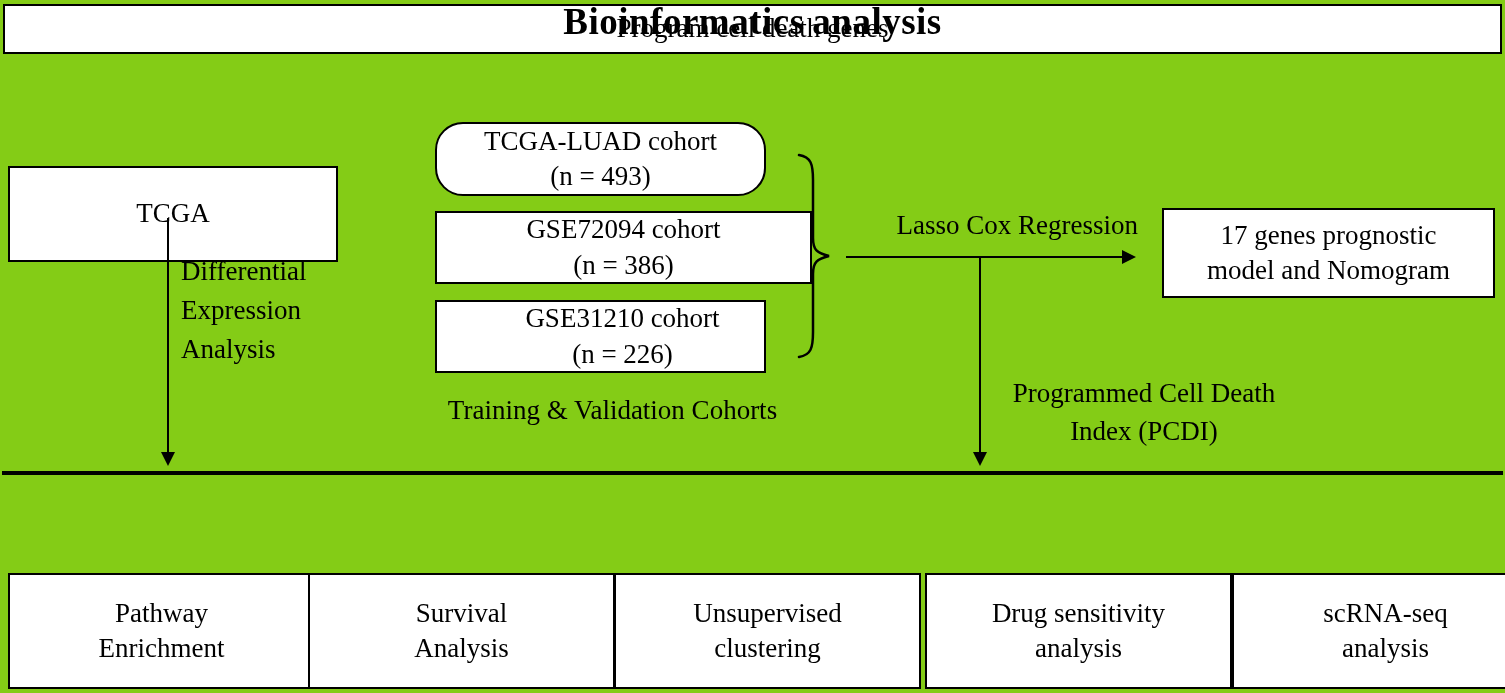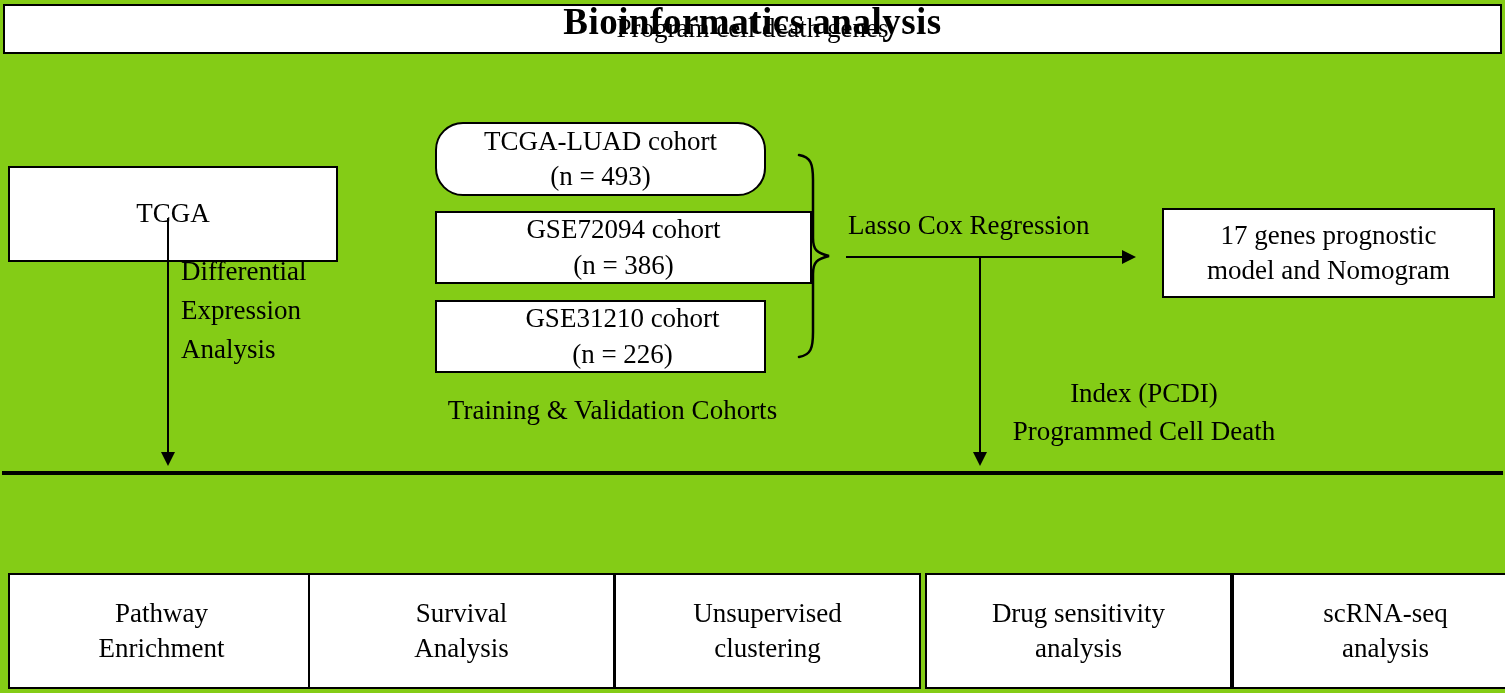--- a/index.html
+++ b/index.html
@@ -68,21 +68,21 @@
   
   #cohort-box-0 { left: 435px; top: 122px; width: 331px; height: 74px; border-radius: 28px; }
   #cohort-box-1 { left: 435px; top: 211px; width: 377px; height: 73px; }
   #cohort-box-2 { left: 435px; top: 300px; width: 331px; height: 73px; padding-left: 44px; }
   #cohort-caption { left: 420px; top: 391px; width: 385px; text-align: center; }
 
   
   #brace { left: 791px; top: 152px; }
 
   
-  #lasso-label { left: 848px; top: 206px; width: 290px; text-align: left; }
+  #lasso-label { left: 848px; top: 206px; width: 290px; text-align: right; }
   #lasso-line { left: 846px; top: 256px; width: 276px; }
   #lasso-head { left: 1122px; top: 250px; }
   #result-box { left: 1162px; top: 208px; width: 333px; height: 90px; }
 
   
   #pcdi-line { left: 979px; top: 256px; height: 198px; }
   #pcdi-head { left: 973px; top: 452px; }
   #pcdi-label { left: 985px; top: 375px; width: 318px; text-align: center; line-height: 1.4; }
 
   
@@ -140,22 +140,22 @@
   <div class="arrowhead-right" id="lasso-head"></div>
 
   <div class="box" id="result-box">
     <span>17 genes prognostic</span>
     <span>model and Nomogram</span>
   </div>
 
   <div class="vline" id="pcdi-line"></div>
   <div class="arrowhead-down" id="pcdi-head"></div>
   <div class="label" id="pcdi-label">
+    <div>Programmed Cell Death</div>
     <div>Index (PCDI)</div>
-    <div>Programmed Cell Death</div>
   </div>
 
   <div class="separator" id="separator"></div>
 
   <div class="heading">Bioinformatics analysis</div>
 
   <div class="box bottom-box" id="analysis-box-0">
     <span>Pathway</span>
     <span>Enrichment</span>
   </div>

